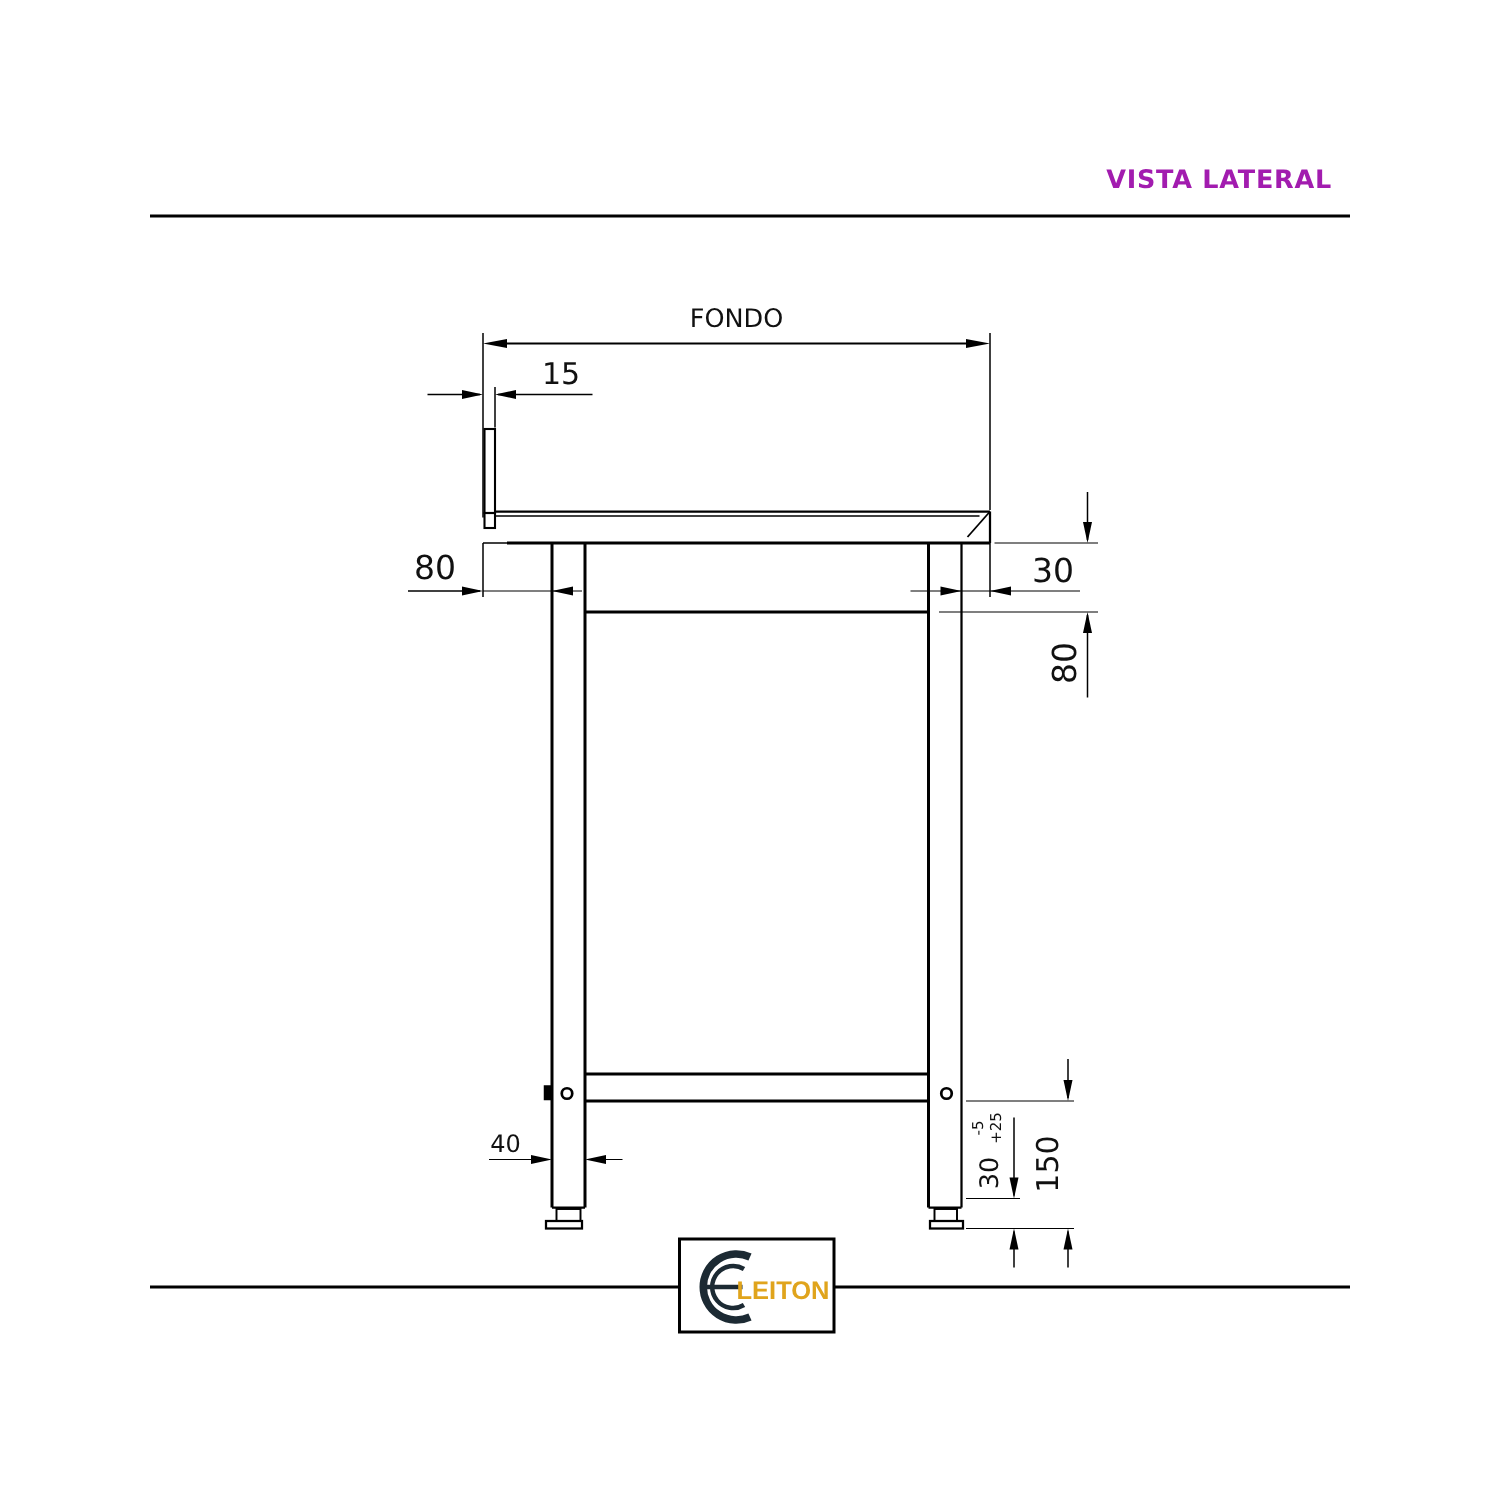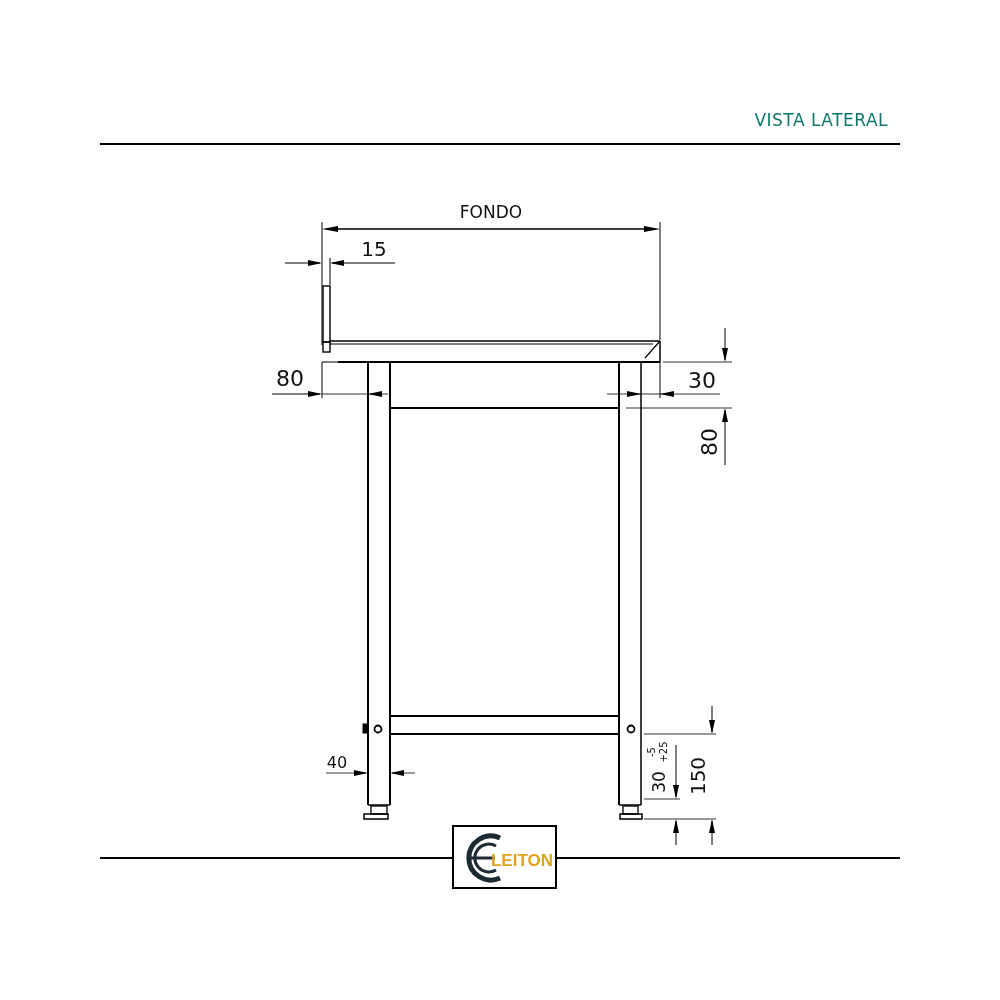--- a/index.html
+++ b/index.html
@@ -1,19 +1,19 @@
 <!DOCTYPE html>
 <html><head>
   <meta charset="utf-8">
   <style>
     html, body { margin: 0; padding: 0; background: #ffffff; }
     body { width: 1000px; height: 1000px; position: relative; overflow: hidden; font-family: "DejaVu Sans", sans-serif; }
     .header-title {
       position: absolute; left: 700px; top: 110px; width: 188px; text-align: right;
-      font-family: "DejaVu Sans", sans-serif; font-weight: normal; font-size: 17px; letter-spacing: 0.5px; color: #0f766e;
+      font-family: "DejaVu Sans", sans-serif; font-weight: bold; font-size: 17px; letter-spacing: 0.5px; color: #a21caf;
     }
     .rule { position: absolute; background: #000; height: 2px; }
     svg { position: absolute; left: 0; top: 0; }
     .dim-text { font-family: "DejaVu Sans", sans-serif; fill: #111; }
     .logo-text { font-family: "Liberation Sans", sans-serif; font-weight: bold; fill: #e0a41c; }
   </style>
 </head>
 <body>
 
 <div class="header-title">VISTA LATERAL</div>

